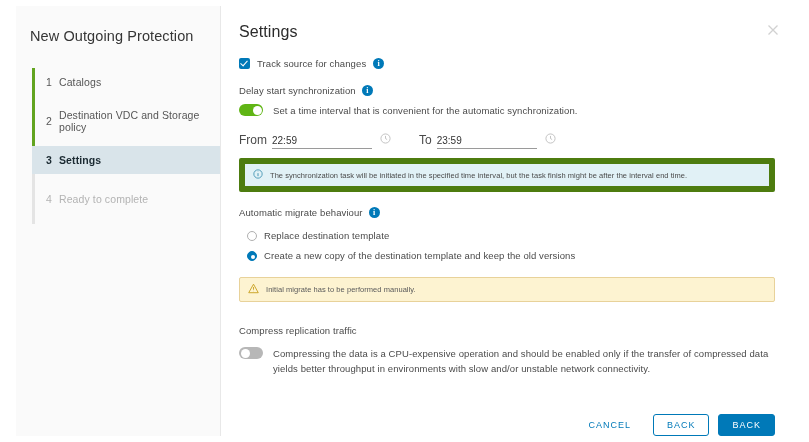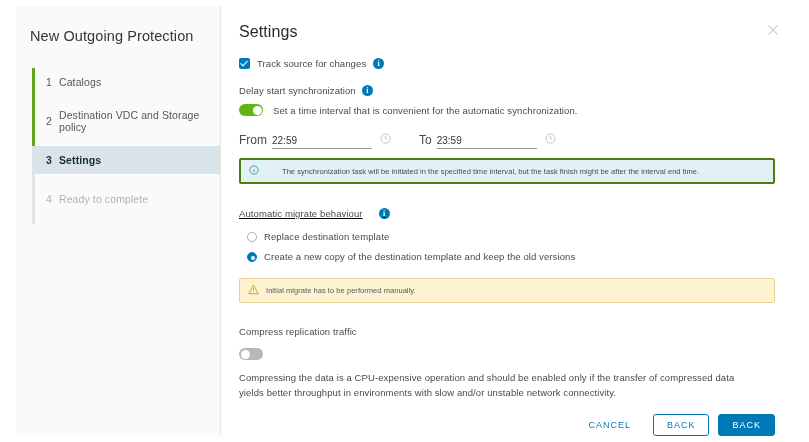--- a/index.html
+++ b/index.html
@@ -196,23 +196,22 @@
     display: flex;
     align-items: center;
     margin-top: 9px;
     padding: 5px 8px;
     border-radius: 2px;
     font-size: 7.5px;
     letter-spacing: .05px;
   }
   .alert-info {
     background: #e1f1f6;
-    border: 2px solid #4d7c0f;
+    border: 6px solid #4d7c0f;
     color: #4a4a4a;
-    gap: 16px;
   }
   .alert-warning {
     background: #fdf3d1;
     border: 1px solid #e8d29a;
     color: #5a5a5a;
   }
   .alert .ico { flex: none; margin-right: 7px; }
 
   
   .radio-list { margin-top: 10px; padding-left: 8px; }
@@ -354,21 +353,21 @@
     <div class="alert alert-info">
       <span class="ico">
         <svg width="10" height="10" viewBox="0 0 12 12" aria-hidden="true">
           <circle cx="6" cy="6" r="5" stroke="#3a8fb0" stroke-width="1" fill="none"></circle>
           <path d="M6 3.3 V3.6 M6 5 V8.6" stroke="#3a8fb0" stroke-width="1.1" fill="none"></path>
         </svg>
       </span>
       <span>The synchronization task will be initiated in the specified time interval, but the task finish might be after the interval end time.</span>
     </div>
 
-    <div class="row" style="margin-top:24px; gap:16px;text-decoration:underline;">
+    <div class="row" style="margin-top:15px; gap:6px;">
       <span class="section-label">Automatic migrate behaviour</span>
       <div class="info-icon">i</div>
     </div>
 
     <div class="radio-list">
       <div class="radio-row" style="margin-bottom:5px;">
         <span class="radio"></span>
         <span class="lbl">Replace destination template</span>
       </div>
       <div class="radio-row">
@@ -384,21 +383,21 @@
           <path d="M6 4.4 V7.3 M6 8.6 V8.9" stroke="#c8a020" stroke-width="1" fill="none"></path>
         </svg>
       </span>
       <span>Initial migrate has to be performed manually.</span>
     </div>
 
     <div style="margin-top:18px;">
       <span class="section-label">Compress replication traffic</span>
     </div>
 
-    <div class="row" style="margin-top:8px; gap:10px; align-items:flex-start;flex-direction:column;">
+    <div class="row" style="margin-top:8px; gap:10px; align-items:flex-start;">
       <div class="toggle off" style="margin-top:1px;">
           <span class="knob"></span>
         </div>
       <span class="lbl" style="line-height:15px; max-width:500px; display:block;">Compressing the data is a CPU-expensive operation and should be enabled only if the transfer of compressed data yields better throughput in environments with slow and/or unstable network connectivity.</span>
     </div>
 
     <div id="footer">
       <button class="btn btn-link">CANCEL</button>
       <button class="btn btn-outline">BACK</button>
       <button class="btn btn-primary">BACK</button>

